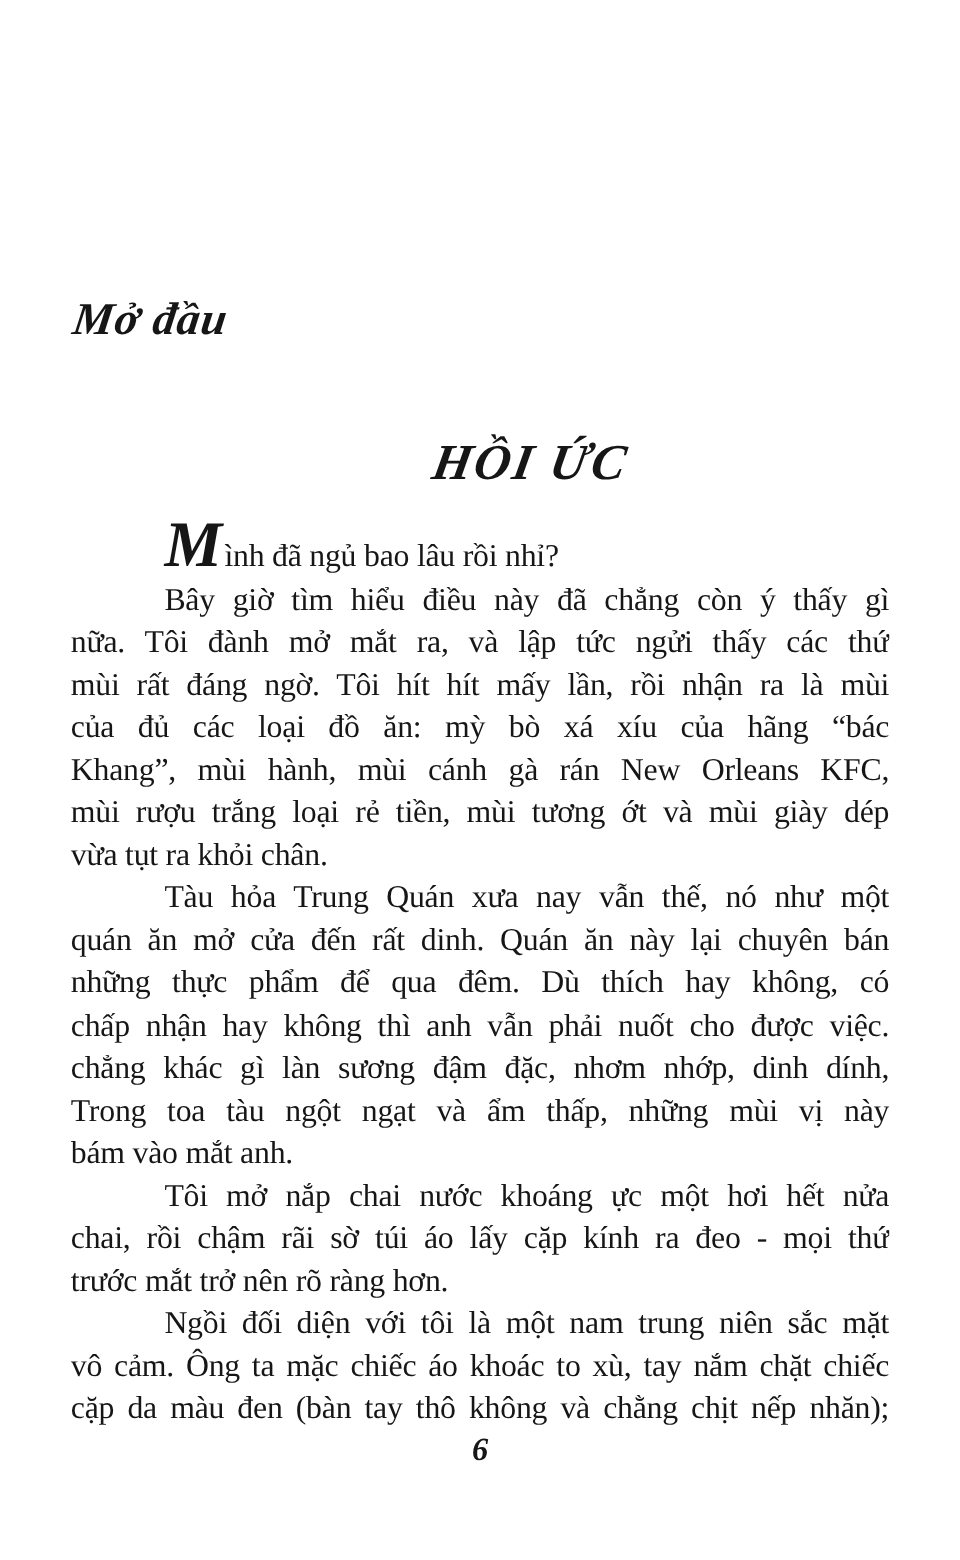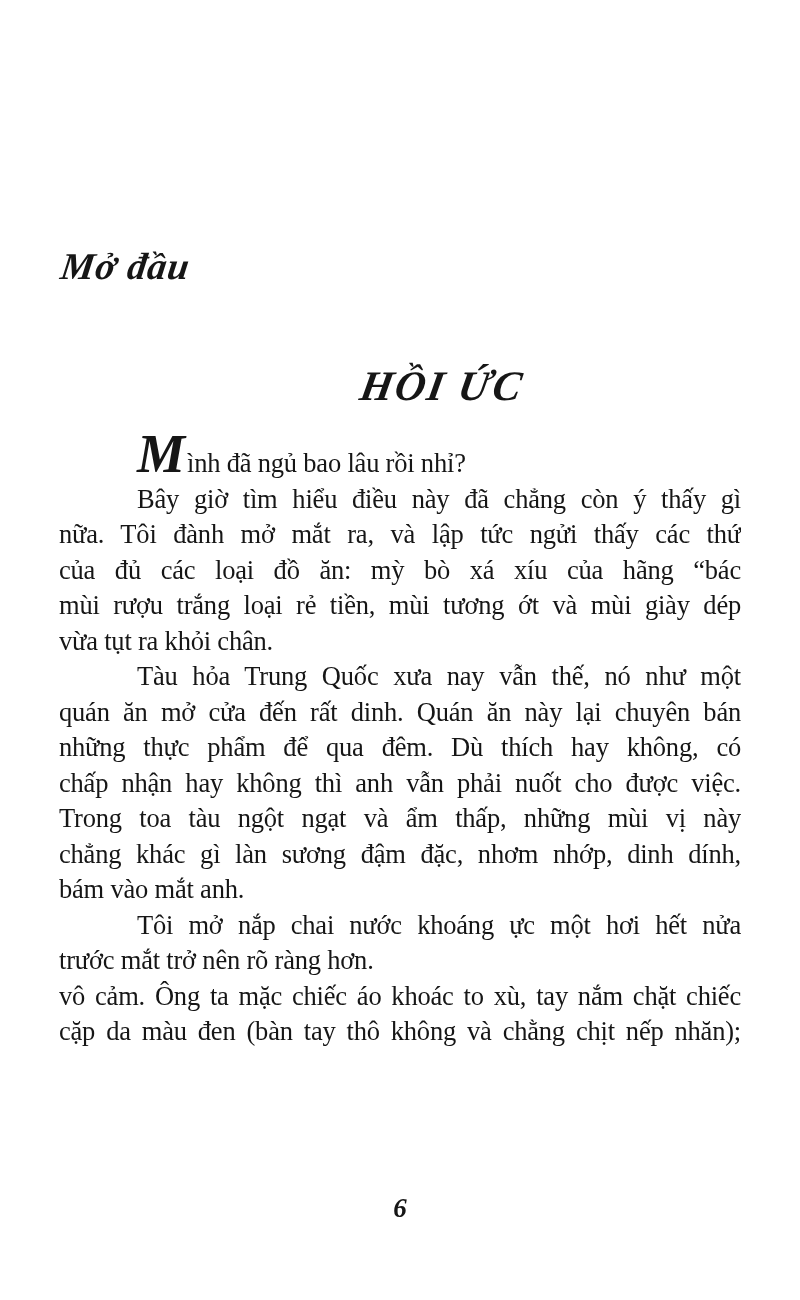--- a/index.html
+++ b/index.html
@@ -99,31 +99,35 @@
 <div class="page">
 
   <div class="section-label">Mở đầu</div>
 
   <div class="chapter-title">HỒI ỨC</div>
 
   <div class="body-text">
       <div class="line noj ind dropline"><span class="drop-cap">M</span>ình đã ngủ bao lâu rồi nhỉ?</div>
       <div class="line ind">Bây giờ tìm hiểu điều này đã chẳng còn ý thấy gì</div>
       <div class="line">nữa. Tôi đành mở mắt ra, và lập tức ngửi thấy các thứ</div>
+      <div class="line">mùi rất đáng ngờ. Tôi hít hít mấy lần, rồi nhận ra là mùi</div>
       <div class="line">của đủ các loại đồ ăn: mỳ bò xá xíu của hãng “bác</div>
+      <div class="line">Khang”, mùi hành, mùi cánh gà rán New Orleans KFC,</div>
       <div class="line">mùi rượu trắng loại rẻ tiền, mùi tương ớt và mùi giày dép</div>
       <div class="line noj">vừa tụt ra khỏi chân.</div>
-      <div class="line ind">Tàu hỏa Trung Quốc xưa nay vẫn thế, nó như một</div>
+      <div class="line ind">Tàu hỏa Trung Quán xưa nay vẫn thế, nó như một</div>
       <div class="line">quán ăn mở cửa đến rất dinh. Quán ăn này lại chuyên bán</div>
       <div class="line">những thực phẩm để qua đêm. Dù thích hay không, có</div>
       <div class="line">chấp nhận hay không thì anh vẫn phải nuốt cho được việc.</div>
+      <div class="line">chẳng khác gì làn sương đậm đặc, nhơm nhớp, dinh dính,</div>
       <div class="line">Trong toa tàu ngột ngạt và ẩm thấp, những mùi vị này</div>
-      <div class="line">chẳng khác gì làn sương đậm đặc, nhơm nhớp, dinh dính,</div>
       <div class="line noj">bám vào mắt anh.</div>
       <div class="line ind">Tôi mở nắp chai nước khoáng ực một hơi hết nửa</div>
+      <div class="line">chai, rồi chậm rãi sờ túi áo lấy cặp kính ra đeo - mọi thứ</div>
       <div class="line noj">trước mắt trở nên rõ ràng hơn.</div>
+      <div class="line ind">Ngồi đối diện với tôi là một nam trung niên sắc mặt</div>
       <div class="line">vô cảm. Ông ta mặc chiếc áo khoác to xù, tay nắm chặt chiếc</div>
       <div class="line">cặp da màu đen (bàn tay thô không và chằng chịt nếp nhăn);</div>
     </div>
 
   <div class="page-num">6</div>
 
 </div>
 
 </body></html>

